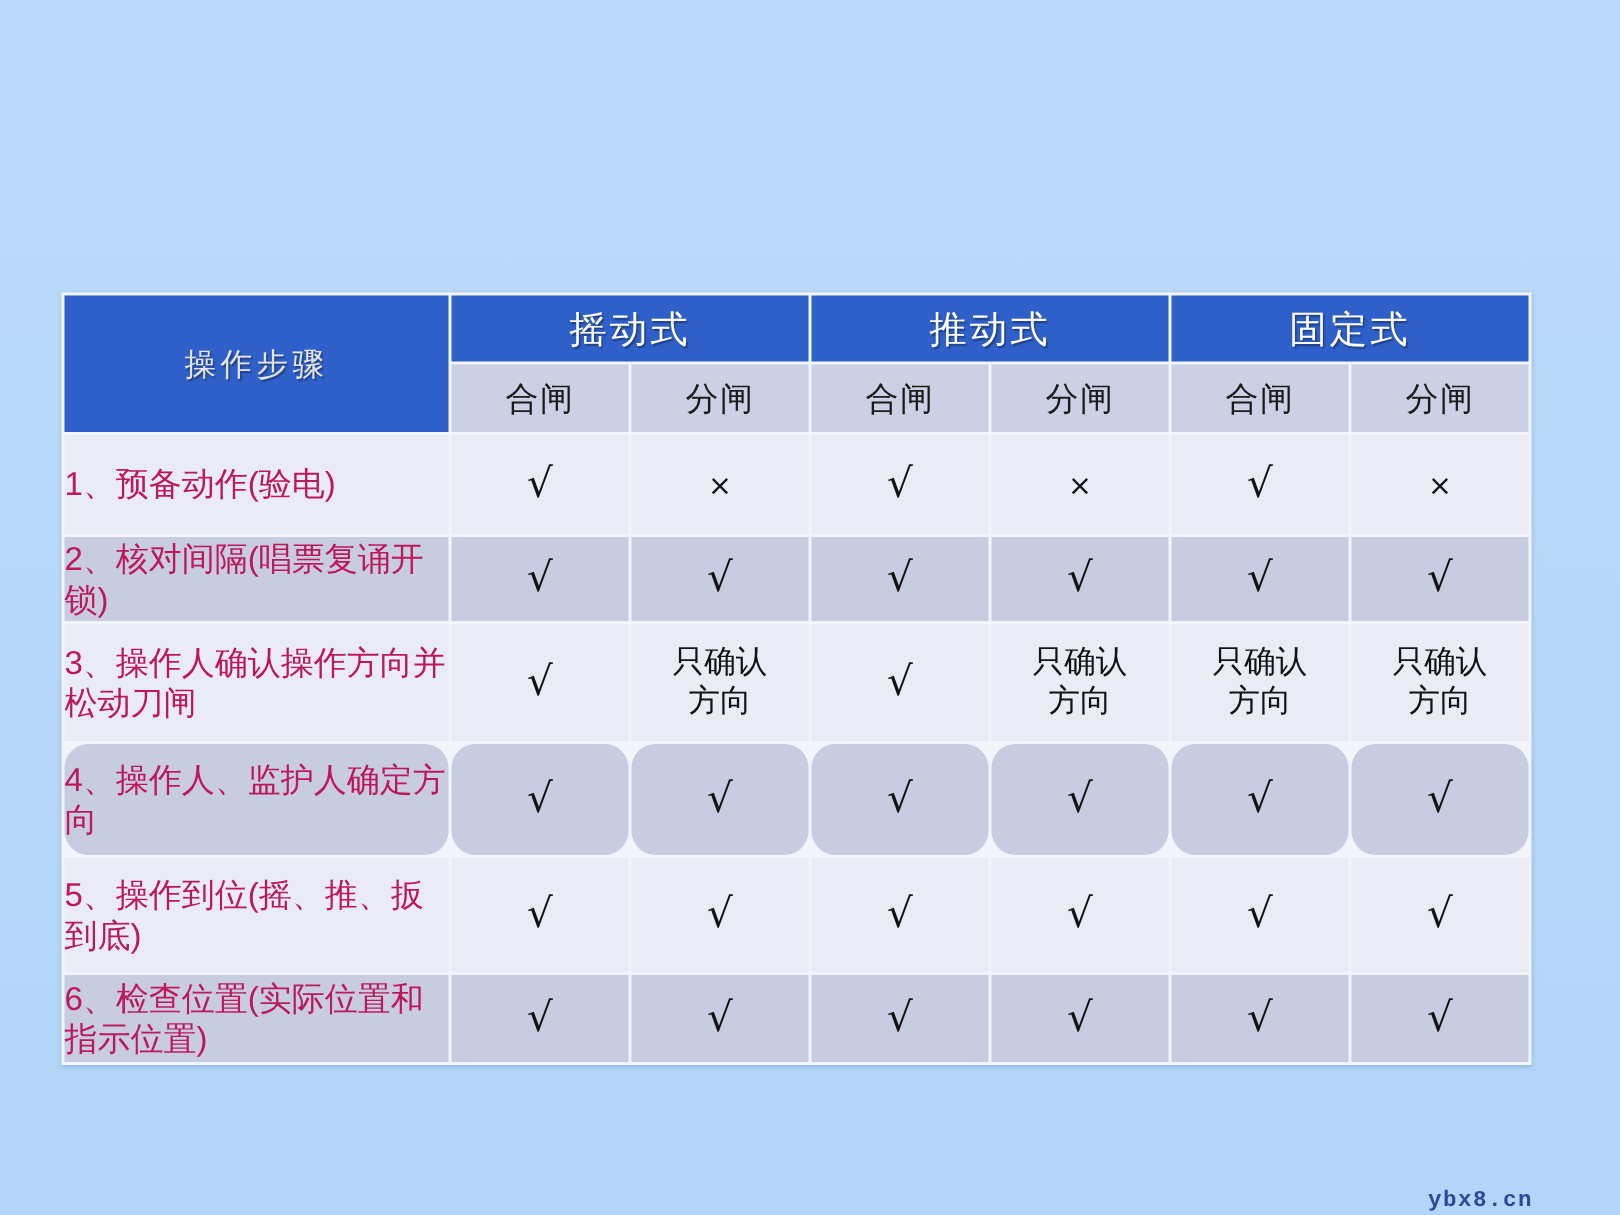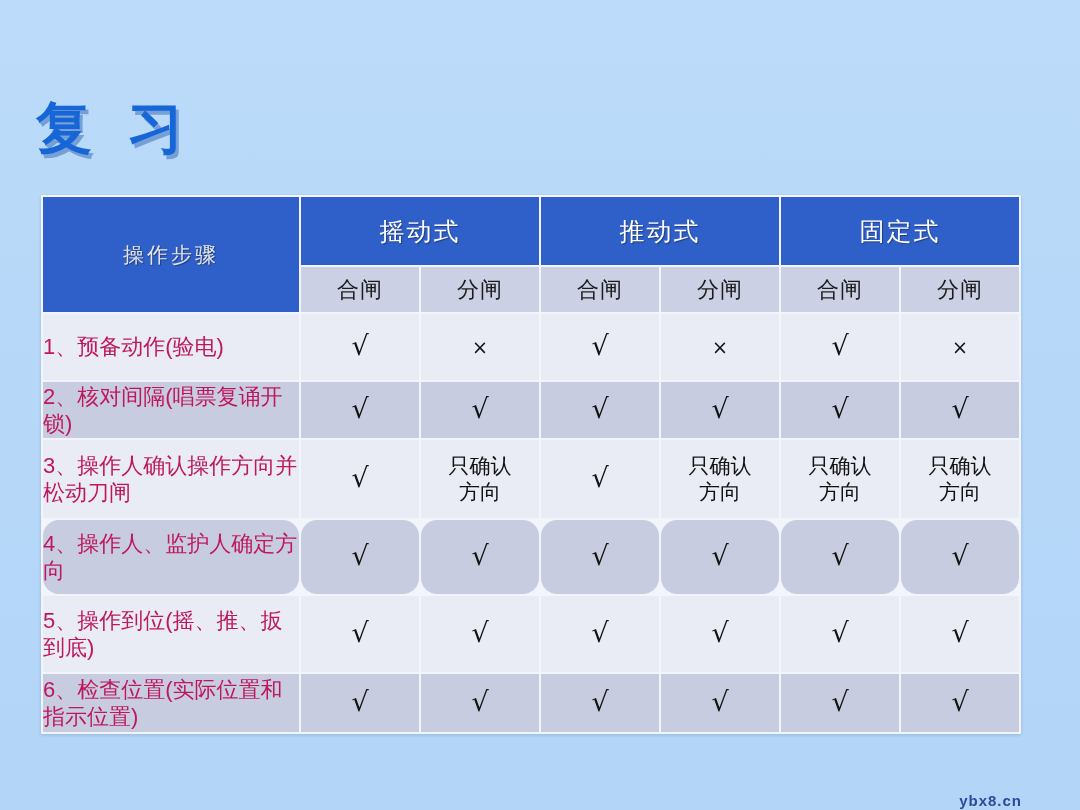--- a/index.html
+++ b/index.html
@@ -61,21 +61,21 @@
   col.c-step  { width: 256px; }
   col.c-data  { width: 118px; }
 
   .th-main {
     background: #2f5fc8;
     color: #ffffff;
     font-size: 25px;
     font-weight: bold;
     text-align: center;
     letter-spacing: 2px;
-    height: 68px;
+    height: 44px;
     text-shadow: 1px 1px 1px rgba(0,0,0,.35);
   }
   .th-step {
     background: #2f5fc8;
     color: #e5e5e5;
     font-size: 21px;
     font-weight: bold;
     text-align: center;
     letter-spacing: 3px;
     text-shadow: 1px 1px 1px rgba(0,0,0,.35);
@@ -152,32 +152,31 @@
     line-height: 1;
     white-space: nowrap;
   }
   .wm-url {
     position: absolute;
     right: 58px;
     bottom: 1px;
     font-size: 15px;
     font-weight: bold;
     color: #13318a;
-    font-family: Liberation Sans, sans-serif;
+    font-family: Liberation Mono, monospace;
     letter-spacing: 1px;
     opacity: .85;
     margin-left: 40px;
   }
 </style>
 </head>
 <body>
 
 <div class="slide">
 
-  <div class="slide-title">复  习</div>
 
   <div class="table-wrap">
     <table class="steps">
       <colgroup>
         <col class="c-step">
         <col class="c-data">
           <col class="c-data">
         <col class="c-data">
           <col class="c-data">
         <col class="c-data">

